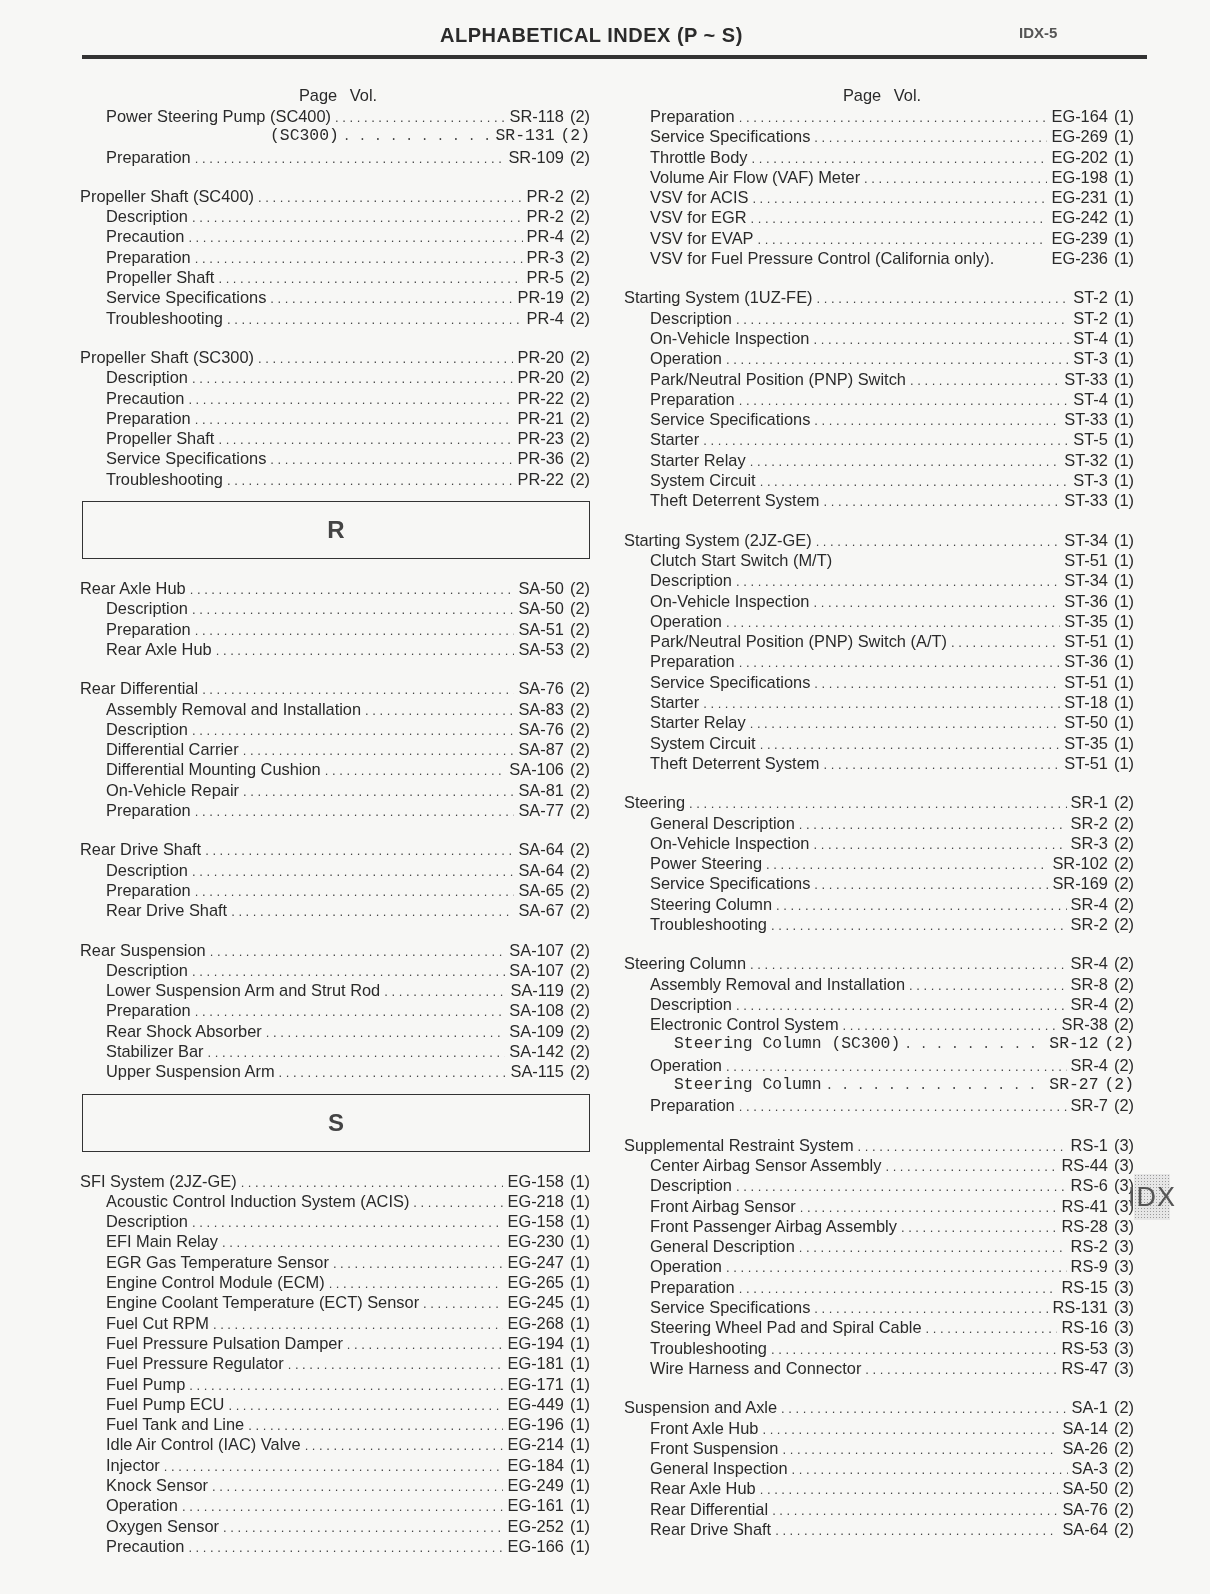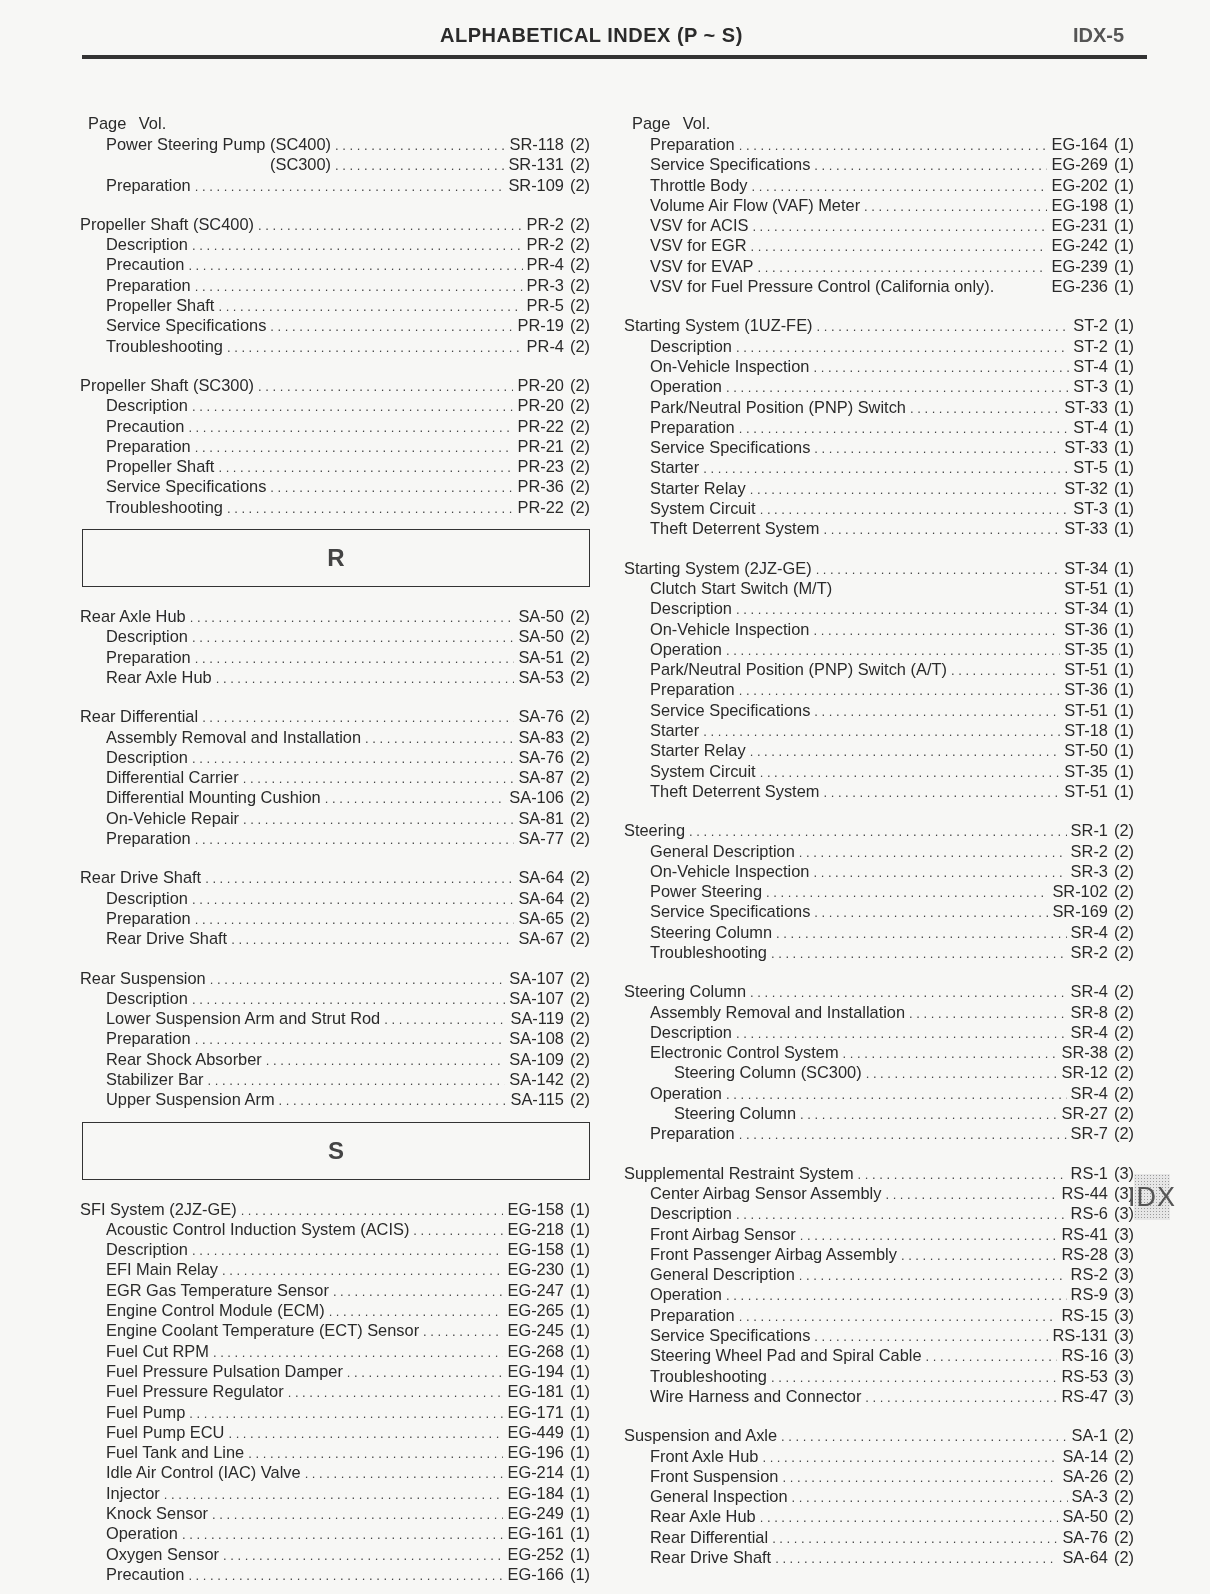--- a/index.html
+++ b/index.html
@@ -4,36 +4,36 @@
 <style>
   html, body { margin:0; padding:0; }
   body {
     width:1210px; height:1594px; background:#f7f7f5; position:relative; overflow:hidden;
     font-family:"Liberation Sans", sans-serif; color:#2a2a2a;
   }
   .hdr-title {
     position:absolute; left:440px; top:24px; font-weight:bold; font-size:20px; letter-spacing:0.5px; color:#2b2b2b;
   }
   .hdr-page {
-    position:absolute; left:1073px; top:24px; font-weight:bold; font-size:20px; color:#555;
+    position:absolute; left:1019px; top:24px; font-weight:bold; font-size:15px; color:#555;
   }
   .hdr-rule {
     position:absolute; left:82px; top:55px; width:1065px; height:4px; background:#333;
   }
   .col { position:absolute; top:84px; width:510px; font-size:16.4px; }
   .col.left { left:80px; }
   .col.right { left:624px; }
-  .colhead { text-align:left; height:22px; line-height:22px; padding-right:2px;margin-top:28px; }
+  .colhead { text-align:center; height:22px; line-height:22px; padding-right:2px; }
   .colhead span { margin-left:8px; }
   .row {
     display:flex; align-items:baseline; height:20.3px; line-height:20.3px; white-space:nowrap;
   }
   .row.main { margin-top:19px; }
   .row.sub { padding-left:26px; }
-  .row.subsub { padding-left:50px; }
+  .row.subsub { padding-left:50px;font-family:Liberation Mono, monospace; }
   .row .lbl { flex:0 0 auto; }
   .row .dots {
     flex:1 1 auto; overflow:hidden; margin:0 4px; letter-spacing:3.2px; color:#444; font-size:13px;
   }
   .row .dots::before {
     content:". . . . . . . . . . . . . . . . . . . . . . . . . . . . . . . . . . . . . . . . . . . . . . . . . . . . . . . . . . . . . . . . . . . . . . . . . . . . . . . . . . . . . . . . . . . . . .";
     letter-spacing:0;
   }
   .row .pg { flex:0 0 auto; text-align:right; }
   .row .vol { flex:0 0 auto; margin-left:6px; }

